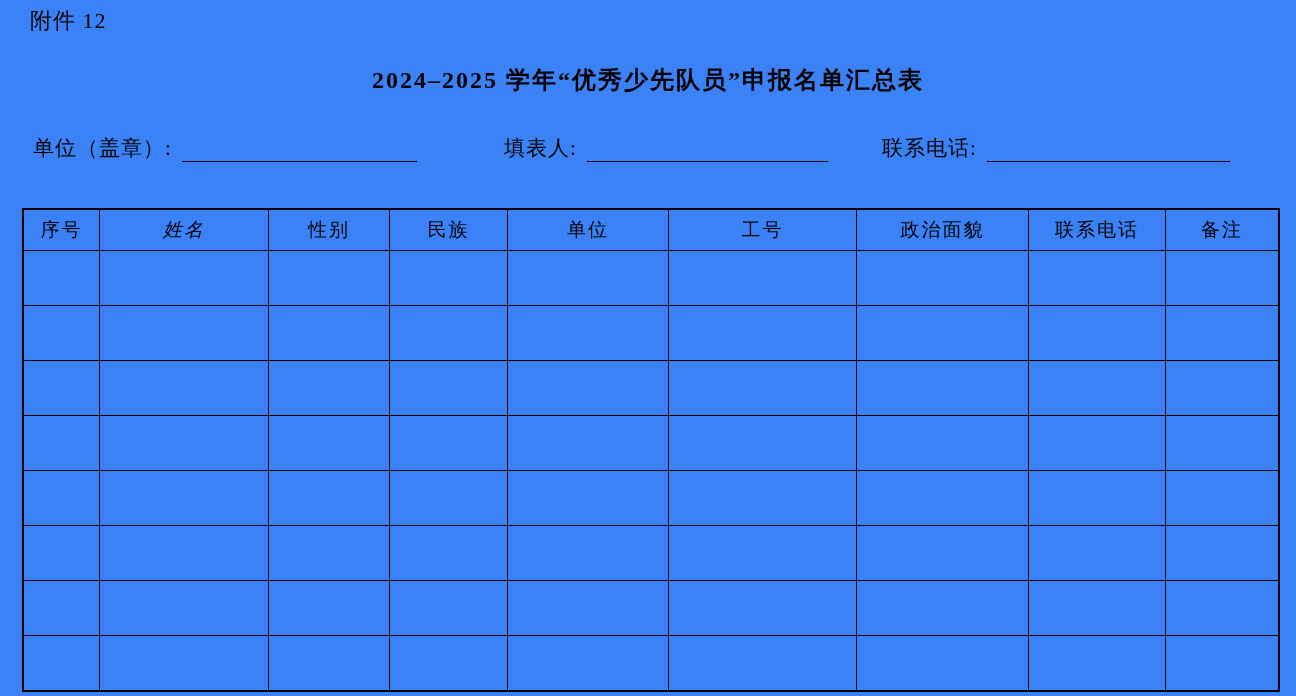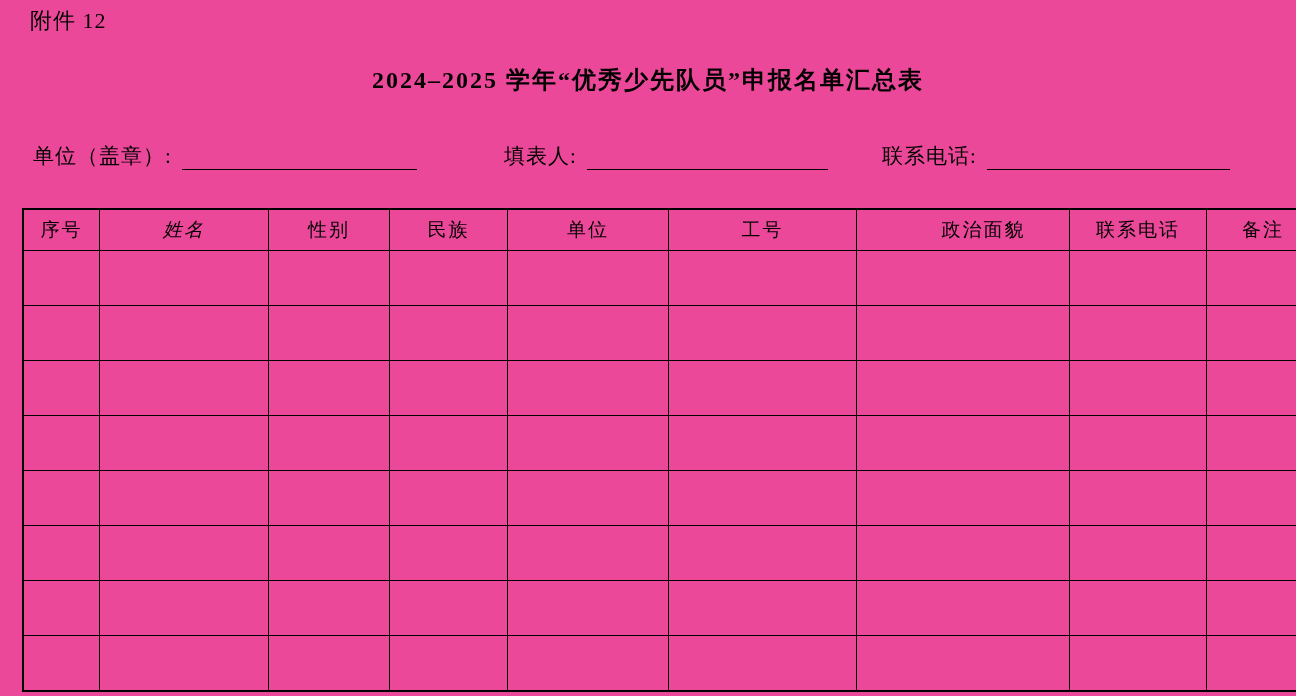--- a/index.html
+++ b/index.html
@@ -1,20 +1,20 @@
 <!DOCTYPE html>
 <html><head>
 <meta charset="utf-8">
 <style>
   html, body { margin: 0; padding: 0; background: #ffffff; }
   .page {
     position: relative;
     width: 1296px;
     height: 696px;
-    background: #ec4899;
+    background: #3b82f6;
     color: #000000;
     font-family: "Liberation Serif", "DejaVu Serif", serif;
     overflow: hidden;
   }
   .attachment {
     position: absolute;
     top: 6px;
     left: 30px;
     font-size: 22px;
     letter-spacing: 1px;
@@ -31,21 +31,21 @@
     letter-spacing: 2px;
   }
   .fields {
     position: absolute;
     top: 144px;
     left: 0;
     width: 100%;
     height: 34px;
     font-size: 21px;
   }
-  .field { position: absolute; bottom: 8px; white-space: nowrap; text-align: right; }
+  .field { position: absolute; bottom: 16px; white-space: nowrap; text-align: right; }
   .field-unit    { left: 33px; }
   .field-preparer{ left: 504px; }
   .field-phone   { left: 882px; }
   .flabel { letter-spacing: 1px; }
   .blank {
     display: inline-block;
     border-bottom: 1px solid #000;
     height: 24px;
     margin-left: 10px;
     vertical-align: bottom;
@@ -105,21 +105,21 @@
 
   <table class="grid">
     <thead>
       <tr>
           <th style="width: 75px;">序号</th>
           <th style="width: 168px; font-style: italic;">姓名</th>
           <th style="width: 120px; margin-top: 26px;">性别</th>
           <th style="width: 117px; font-family: Liberation Mono, monospace;">民族</th>
           <th style="width: 160px;">单位</th>
           <th style="width: 187px;">工号</th>
-          <th style="width: 171px; padding-left: 41px;">政治面貌</th>
+          <th style="width: 171px;">政治面貌</th>
           <th style="width: 136px;">联系电话</th>
           <th style="width: 112px;">备注</th>
         </tr>
     </thead>
     <tbody>
         <tr>
           <td></td>
           <td></td>
           <td></td>
           <td></td>

